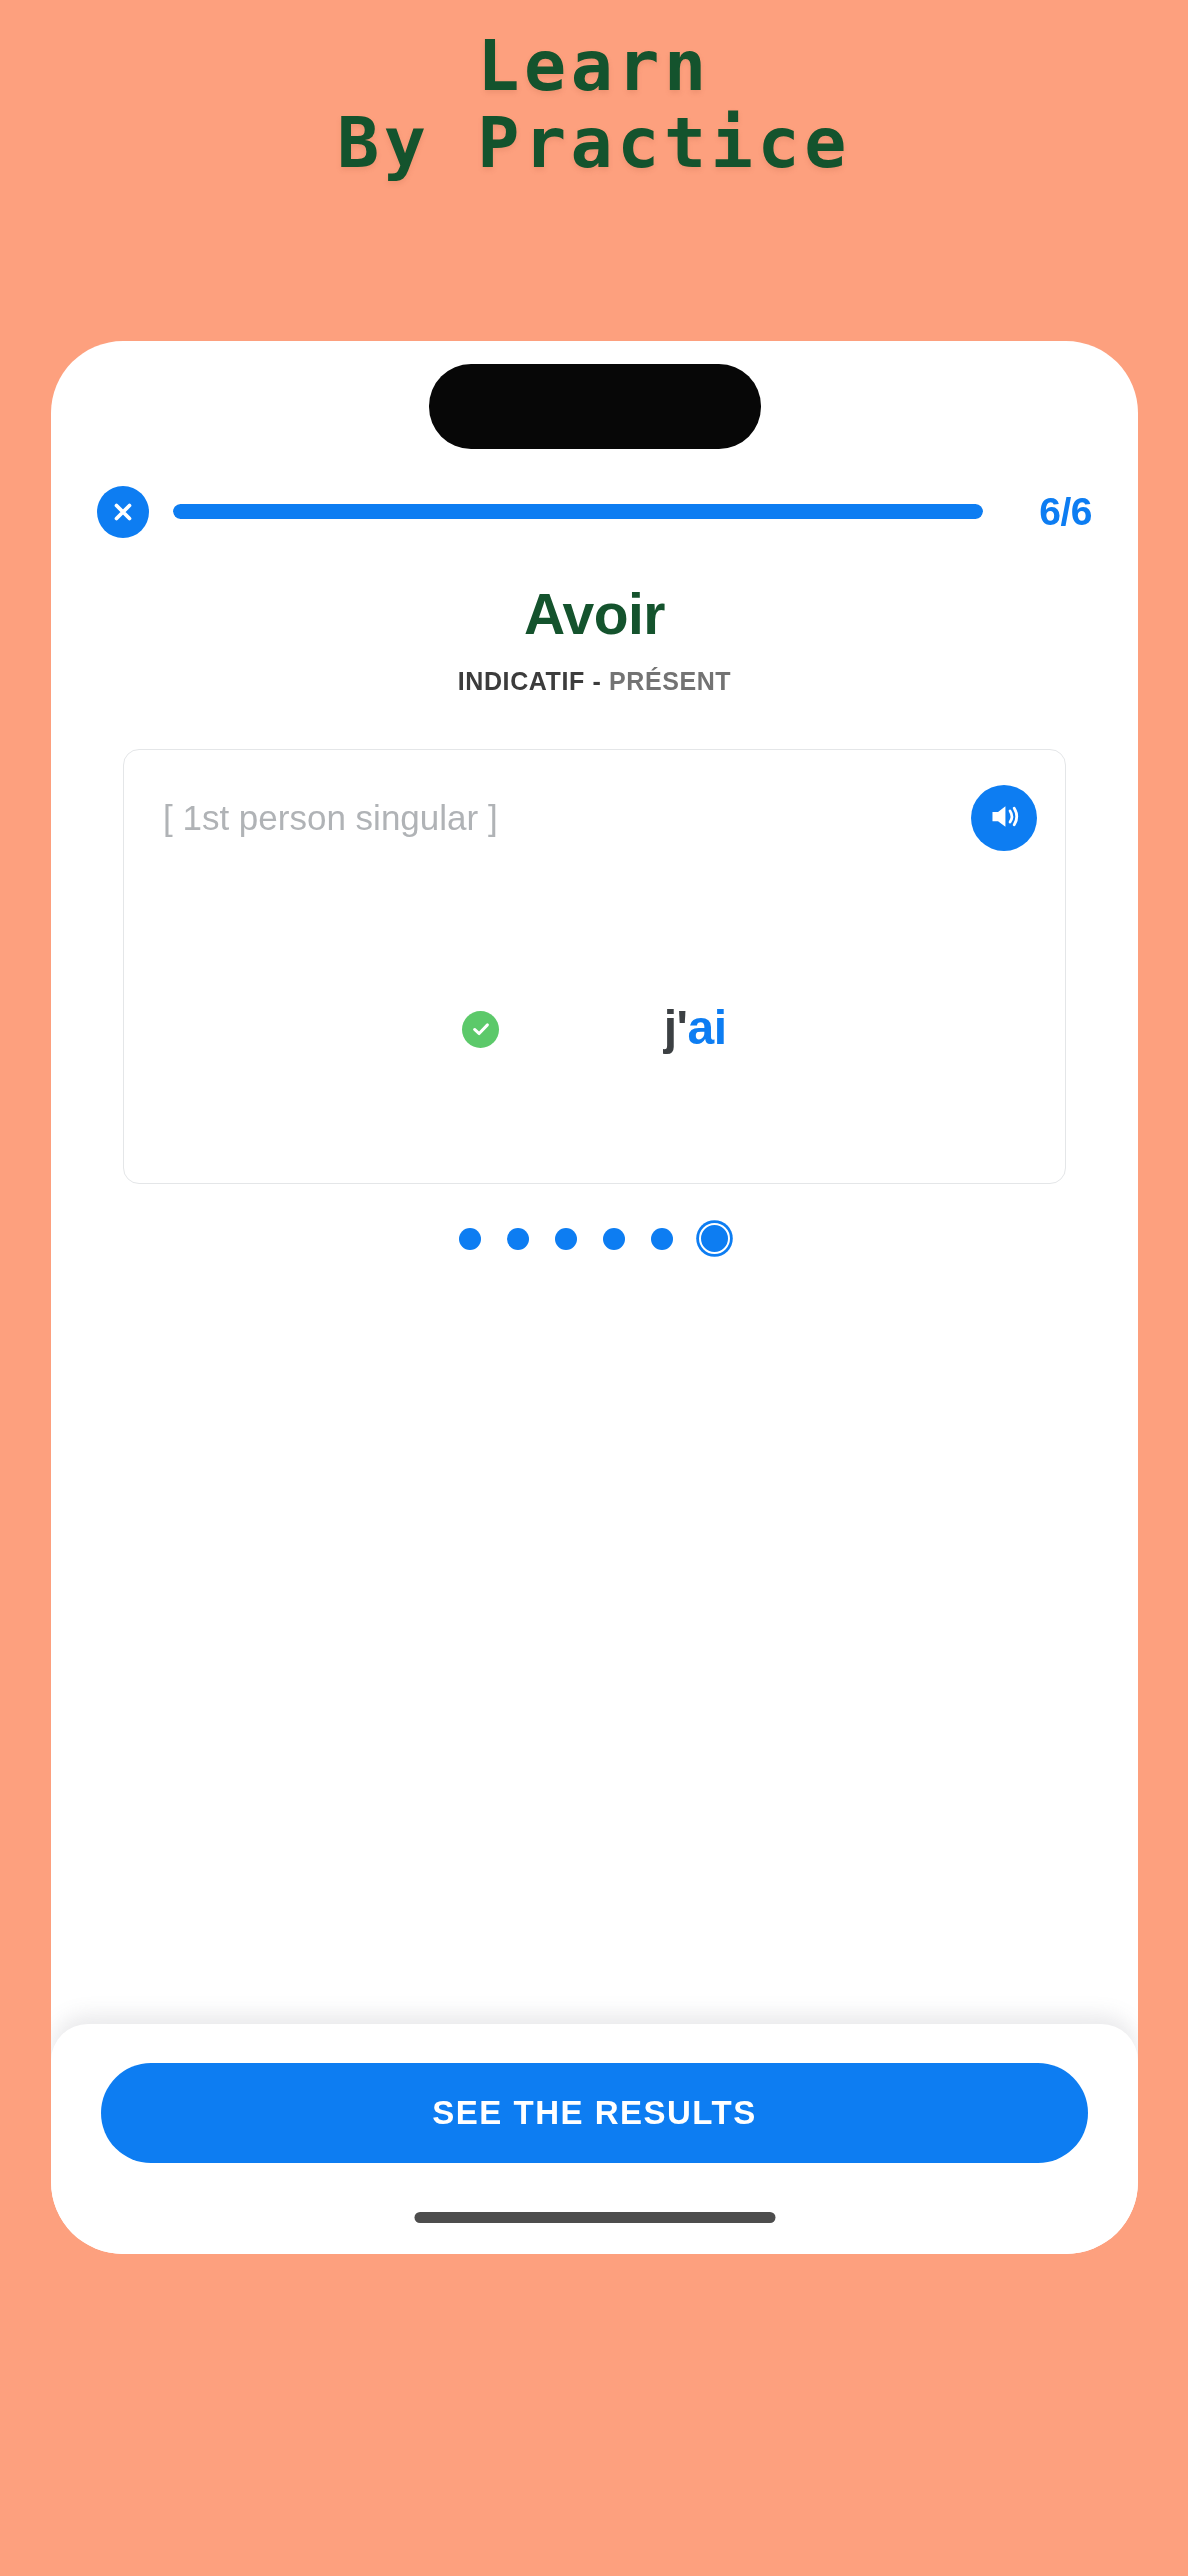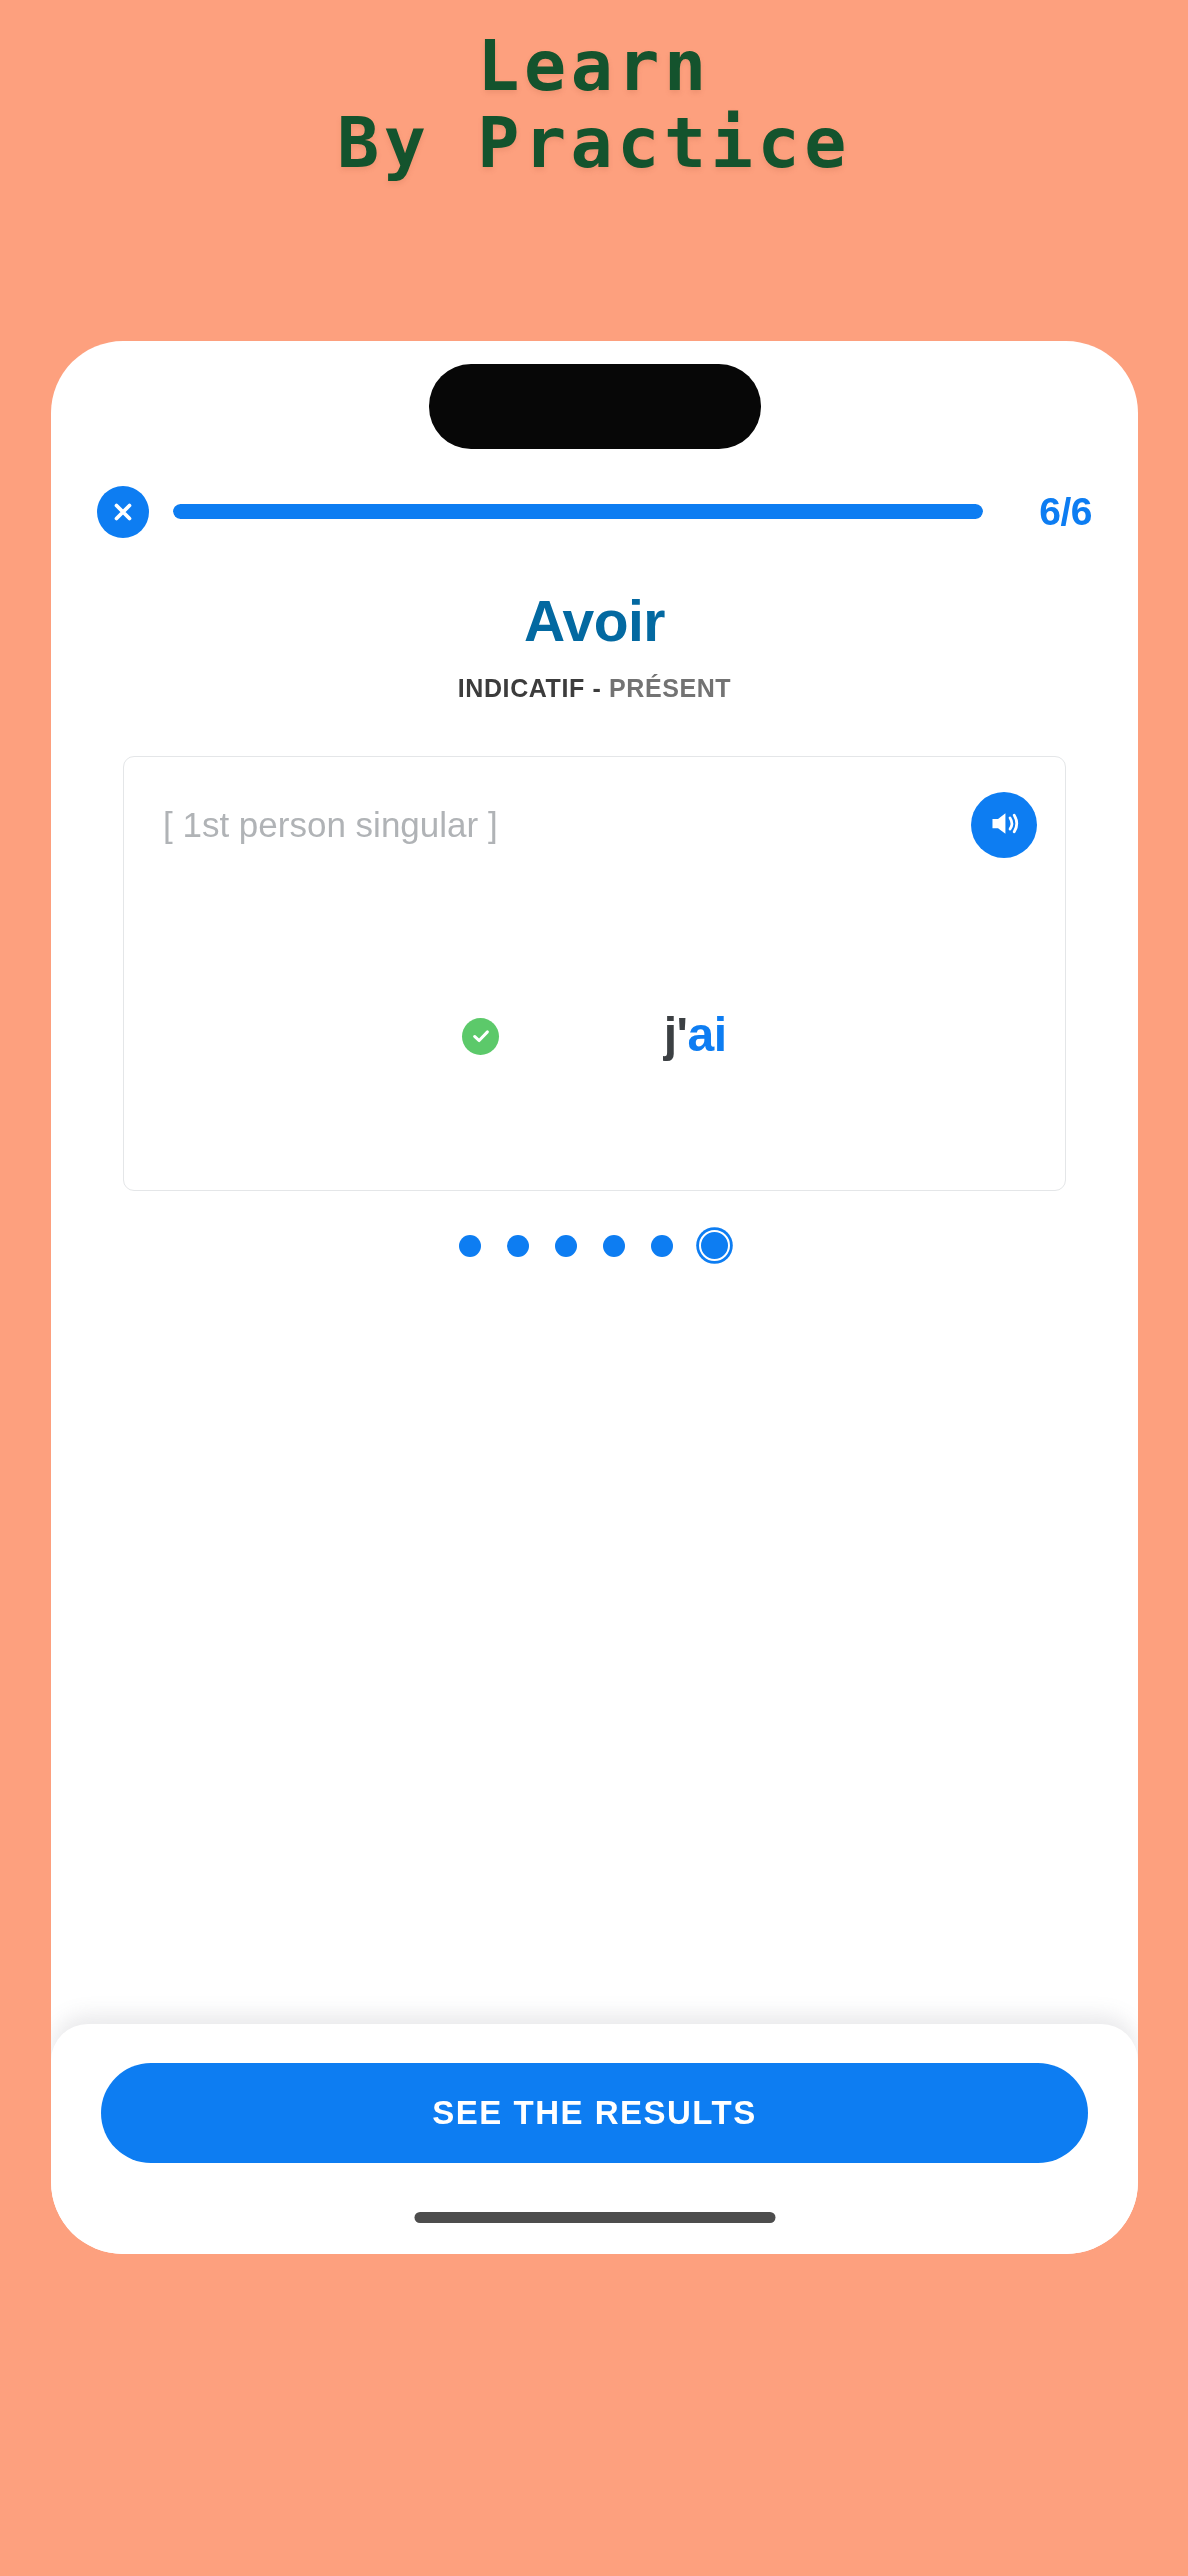--- a/index.html
+++ b/index.html
@@ -91,23 +91,23 @@
     color:#0D7DF2;
     font-size:39px;
     font-weight:bold;
     letter-spacing:-0.5px;
     min-width:85px;
     text-align:right;
   }
 
   
   .verb {
-    margin-top:35px;
+    margin-top:28px;
     text-align:center;
-    color:#0369a1;
+    color:#14532d;
     font-size:57px;
     font-weight:bold;
     letter-spacing:-0.5px;
   }
   .tense {
     margin-top:20px;
     text-align:center;
     font-size:25px;
     font-weight:bold;
     letter-spacing:0.6px;
@@ -115,21 +115,21 @@
   .tense .mood { color:#3C3C3C; }
   .tense .sep  { color:#3C3C3C; }
   .tense .name { color:#737373; }
 
   
   .answer-card {
     position:relative;
     margin:53px 72px 0 72px;
     height:435px;
     border:1.8px solid #E4E6E8;
-    border-radius:11px;
+    border-radius:16px;
     background:#fff;
   }
   .hint {
     position:absolute;
     left:39px; top:48px;
     color:#B0B3B6;
     font-size:35px;
   }
   .speaker-btn {
     position:absolute;

